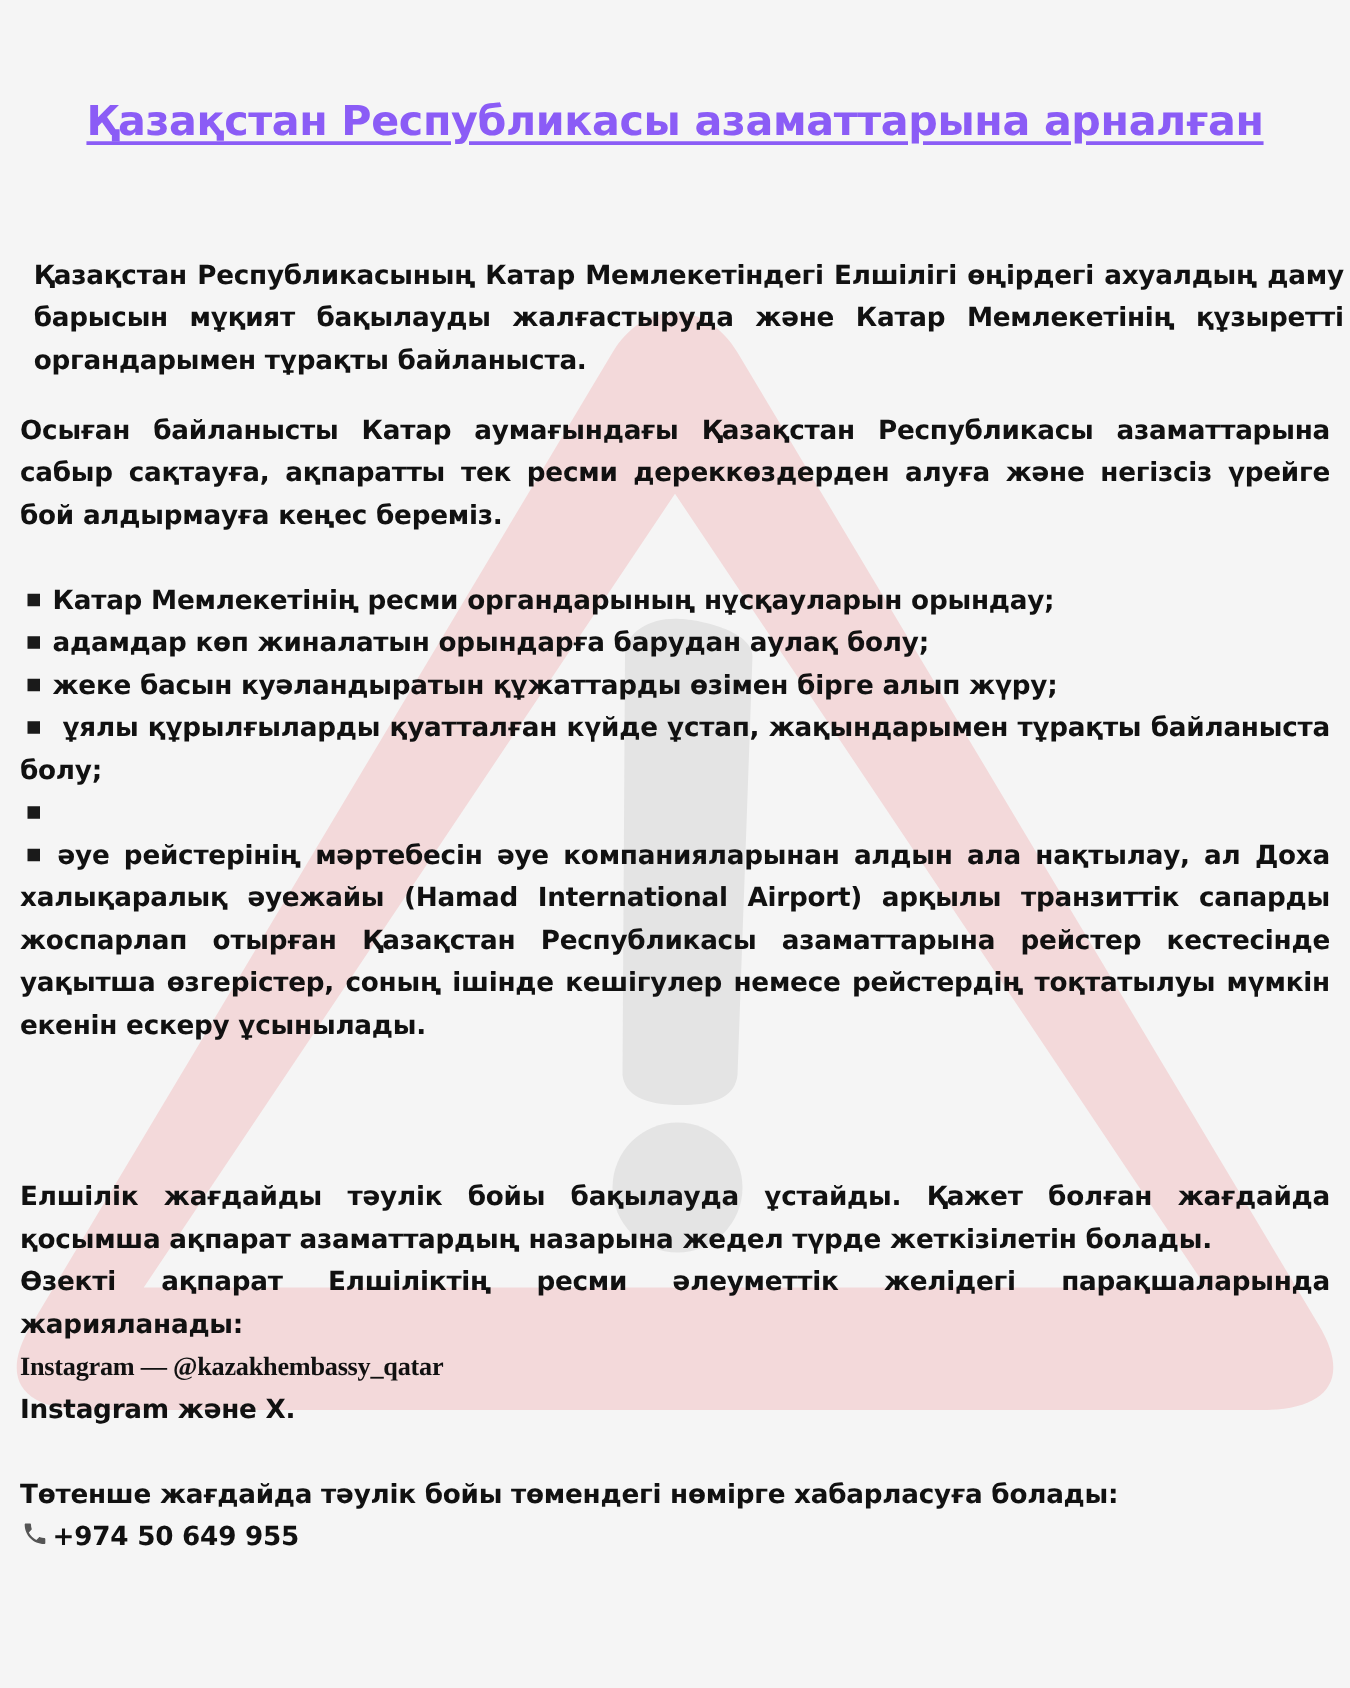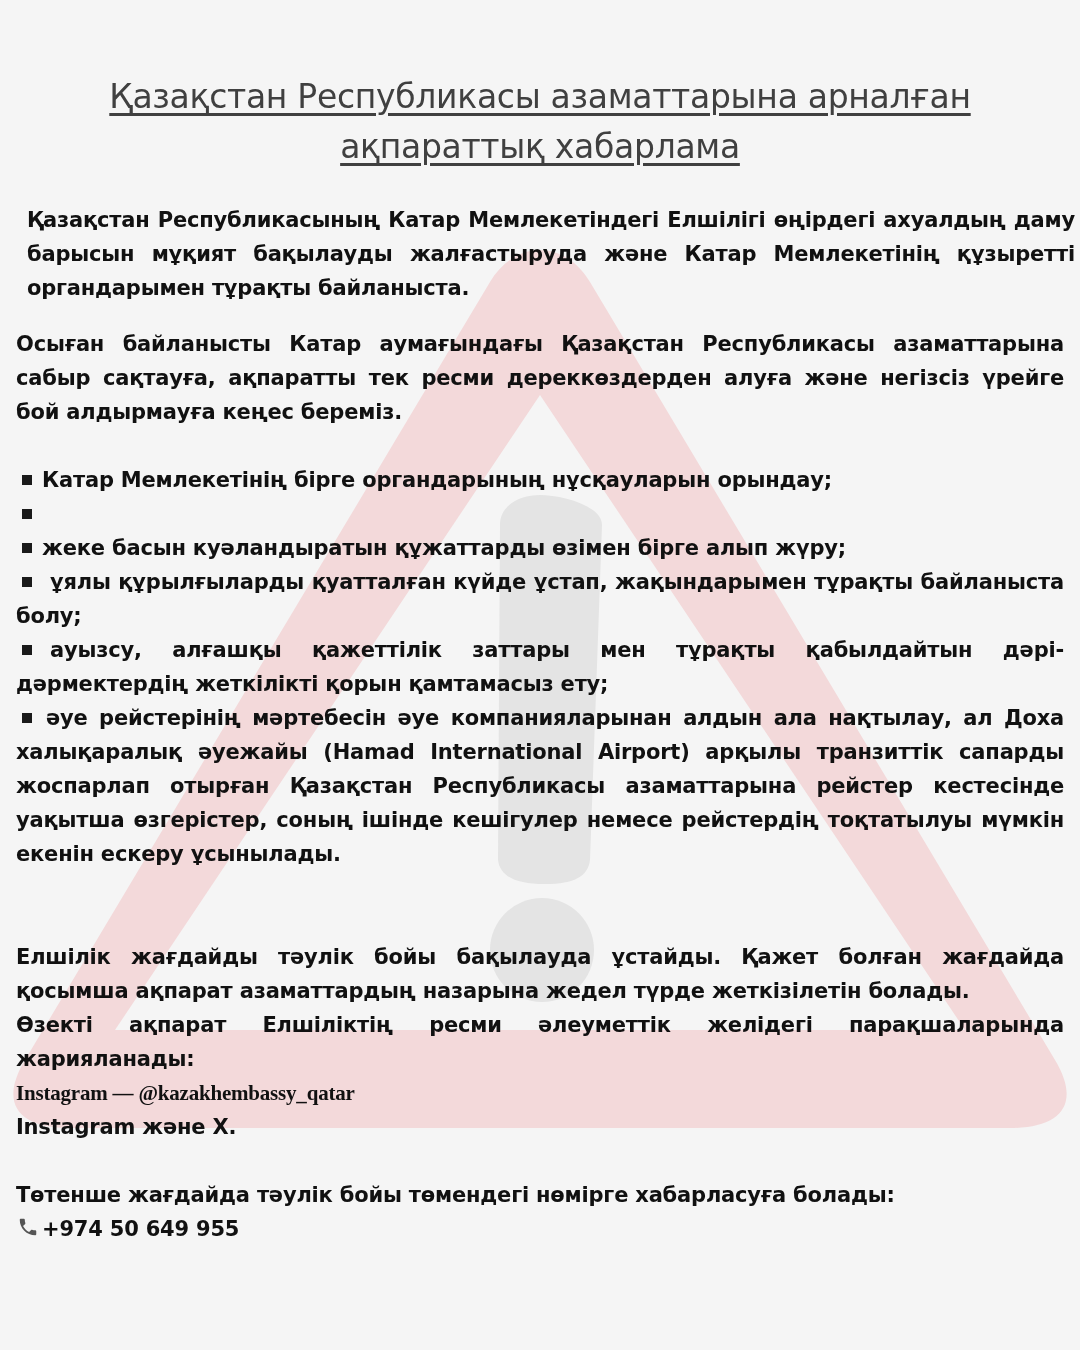--- a/index.html
+++ b/index.html
@@ -6,22 +6,22 @@
   body {
     width: 1080px; height: 1350px; overflow: hidden;
     background: #f5f5f5;
     position: relative;
     font-family: "DejaVu Sans", sans-serif;
   }
   .bg-art { position: absolute; left: 0; top: 0; width: 1080px; height: 1350px; z-index: 0; }
   .content { position: absolute; left: 16px; top: 0; width: 1048px; z-index: 1; color: #111; }
   .title {
     position: absolute; left: 0; top: 72px; width: 1048px;
-    text-align: center; color: #404040;
-    font-weight: normal; font-size: 33px; line-height: 50px;
+    text-align: center; color: #8b5cf6;
+    font-weight: bold; font-size: 33px; line-height: 50px;
     text-decoration: underline; text-decoration-thickness: 3px; text-underline-offset: 5px;
     letter-spacing: -0.3px;
   }
   .para {
     position: absolute; left: 0; width: 1048px;
     font-weight: bold; font-size: 21px; line-height: 34px;
     text-align: justify; text-align-last: left;
     letter-spacing: -0.2px;
   }
   .line { display: block; }
@@ -44,33 +44,32 @@
   <g fill="#e4e4e4">
     <path d="M500 525 C 500 505 520 495 540 495 C 560 495 602 505 602 525 L 590 860 C 588 876 575 884 545 884 C 515 884 500 876 498 860 Z"></path>
     <circle cx="542" cy="950" r="52"></circle>
   </g>
 </svg>
 
 <div class="content">
 
   <div class="title">
     <span class="line">Қазақстан Республикасы азаматтарына арналған</span>
-    <span class="line">ақпараттық хабарлама</span>
   </div>
 
   <p class="para" style="top:192px; margin:11px;">Қазақстан Республикасының Катар Мемлекетіндегі Елшілігі өңірдегі ахуалдың даму барысын мұқият бақылауды жалғастыруда және Катар Мемлекетінің құзыретті органдарымен тұрақты байланыста.</p>
 
   <p class="para" style="top:327px; margin:0;">Осыған байланысты Катар аумағындағы Қазақстан Республикасы азаматтарына сабыр сақтауға, ақпаратты тек ресми дереккөздерден алуға және негізсіз үрейге бой алдырмауға кеңес береміз.</p>
 
   <div class="para" style="top:463px;">
-    <div class="bullet-row"><span class="sq"></span><span>Катар Мемлекетінің бірге органдарының нұсқауларын орындау;</span></div>
-    <div class="bullet-row"><span class="sq"></span></div>
+    <div class="bullet-row"><span class="sq"></span><span>Катар Мемлекетінің ресми органдарының нұсқауларын орындау;</span></div>
+    <div class="bullet-row"><span class="sq"></span><span>адамдар көп жиналатын орындарға барудан аулақ болу;</span></div>
     <div class="bullet-row"><span class="sq"></span><span>жеке басын куәландыратын құжаттарды өзімен бірге алып жүру;</span></div>
     <div class="bullet-row"><span class="sq" style="margin-right:18px;"></span><span>ұялы құрылғыларды қуатталған күйде ұстап, жақындарымен тұрақты байланыста болу;</span></div>
-    <div class="bullet-row"><span class="sq" style="margin-right:18px;"></span><span>ауызсу, алғашқы қажеттілік заттары мен тұрақты қабылдайтын дәрі-дәрмектердің жеткілікті қорын қамтамасыз ету;</span></div>
+    <div class="bullet-row"><span class="sq" style="margin-right:18px;"></span></div>
     <div class="bullet-row"><span class="sq" style="margin-right:14px;"></span><span>әуе рейстерінің мәртебесін әуе компанияларынан алдын ала нақтылау, ал Доха халықаралық әуежайы (Hamad International Airport) арқылы транзиттік сапарды жоспарлап отырған Қазақстан Республикасы азаматтарына рейстер кестесінде уақытша өзгерістер, соның ішінде кешігулер немесе рейстердің тоқтатылуы мүмкін екенін ескеру ұсынылады.</span></div>
   </div>
 
   <div class="para" style="top:940px;">
     <span class="line">Елшілік жағдайды тәулік бойы бақылауда ұстайды. Қажет болған жағдайда қосымша ақпарат азаматтардың назарына жедел түрде жеткізілетін болады.</span>
     <span class="line">Өзекті ақпарат Елшіліктің ресми әлеуметтік желідегі парақшаларында жарияланады:</span>
     <span class="line" style="font-weight:normal; font-weight:600;font-family:Liberation Serif, serif;">Instagram — @kazakhembassy_qatar</span>
     <span class="line" style="font-weight:600;">Instagram және X.</span>
   </div>
 

